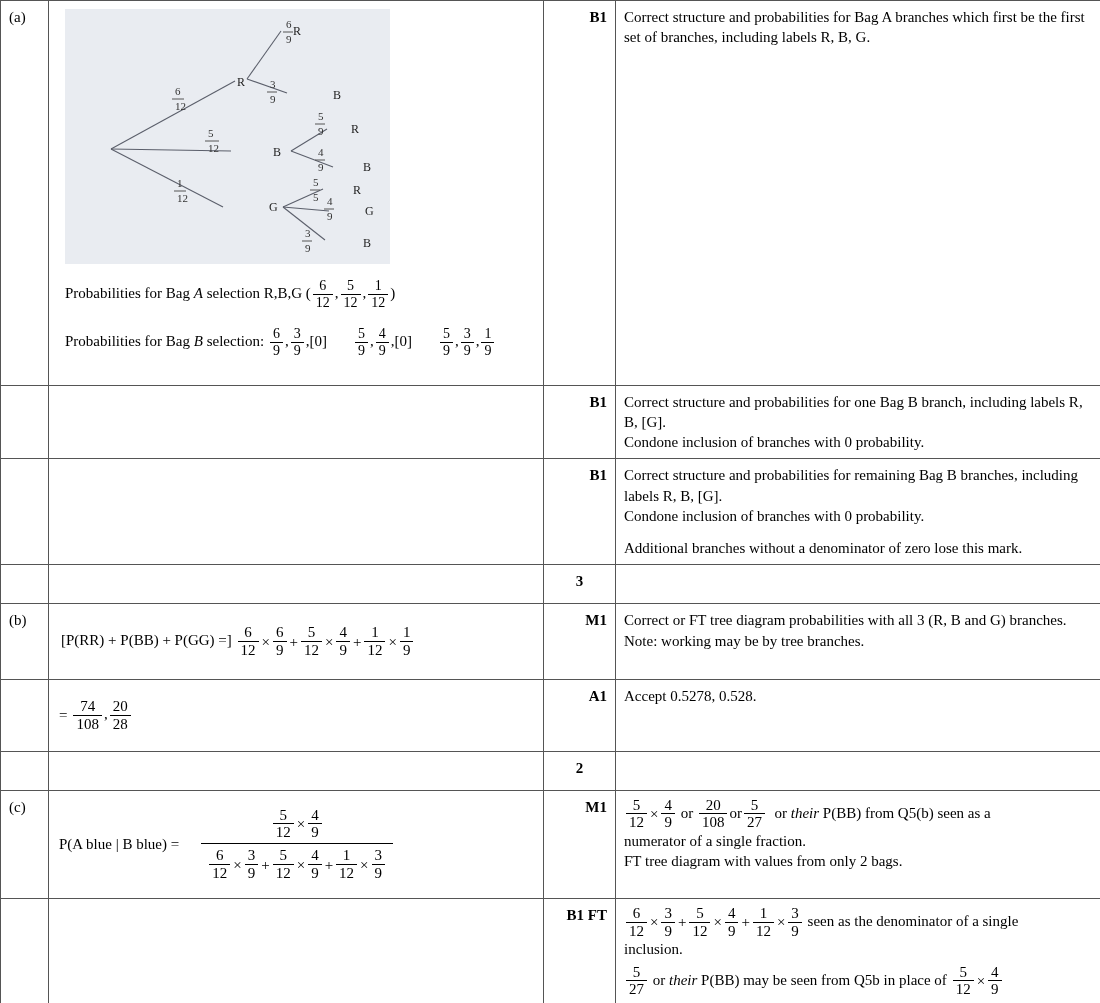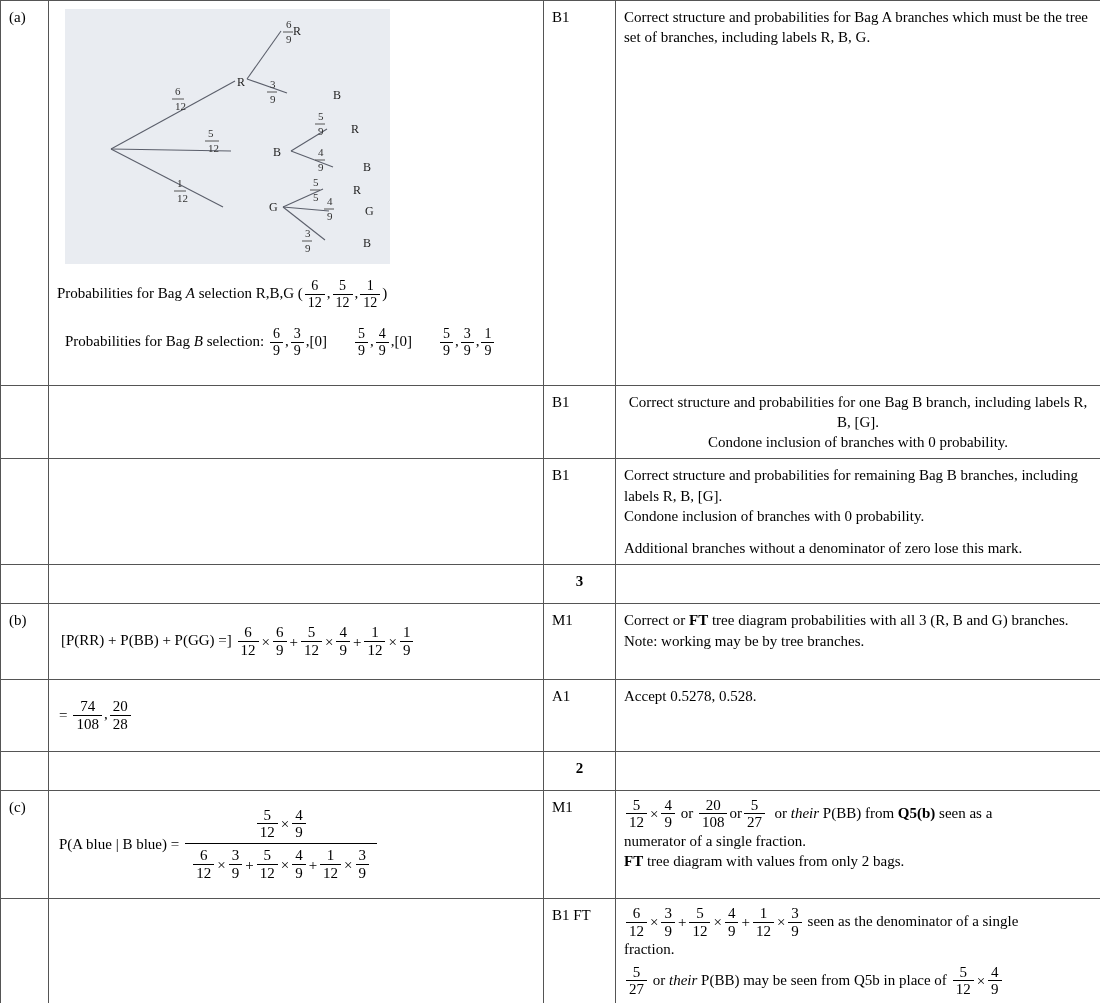--- a/index.html
+++ b/index.html
@@ -22,21 +22,21 @@
     font-size:15px;
     line-height:1.35;
   }
   
   col.c-part{width:48px;}
   col.c-work{width:495px;}
   col.c-mark{width:72px;}
   col.c-note{width:485px;}
 
   td.part{border-left:none;padding:6px 4px 6px 4px;font-size:15px;}
-  td.mark{font-weight:normal;padding-right:10px;white-space:nowrap;}
+  td.mark{text-align:right;font-weight:bold;padding-right:10px;white-space:nowrap;}
   td.mark.plain{font-weight:bold;}
   td.notes{padding-left:10px;}
   td.work{padding-left:10px;}
   .totalrow td{height:26px;}
   .nb{border-left:none;}
   .nr{border-right:none;}
 
   
   .frac{
     display:inline-block;
@@ -56,35 +56,35 @@
   .cfrac{
     display:inline-block;
     vertical-align:middle;
     text-align:center;
     line-height:1.2;
   }
   .cfrac .cnum{display:block;padding:0 6px 2px 6px;}
   .cfrac .cden{display:block;border-top:1px solid #000;padding:3px 6px 0 6px;}
 
   .it{font-style:italic;}
-  .bd{font-weight:bold;}
+  .bd{font-weight:normal;}
 
   
   .treewrap{
     width:325px;
     height:255px;
     background:#e9ecf1;
     margin:2px 0 14px 8px;
     position:relative;
     overflow:hidden;
   }
   .treewrap svg{display:block;}
   .lbl{font-family:"Liberation Serif", serif;font-size:11px;fill:#333;}
   .lblbig{font-family:"Liberation Serif", serif;font-size:12px;fill:#222;}
-  .probtxt{font-size:15px;margin:6px 0 0 0;}
+  .probtxt{font-size:15px;margin:6px 0 0 8px;}
   .probtxt2{font-size:15px;margin:16px 0 20px 8px;}
   .sp{display:inline-block;width:26px;}
   .nowrapline{white-space:nowrap;}
 </style>
 </head>
 <body>
 
 <div class="sheet">
 <table class="ms">
   <colgroup>
@@ -178,28 +178,28 @@
 
       <div class="probtxt2">
         <span>Probabilities for Bag</span>
         <span class="it">B</span>
         <span>selection:</span>
         <span class="nowrapline"><span class="frac"><span class="num">6</span><span class="den">9</span></span><span>,</span><span class="frac"><span class="num">3</span><span class="den">9</span></span><span>,[0]</span></span><span class="sp"></span><span class="nowrapline"><span class="frac"><span class="num">5</span><span class="den">9</span></span><span>,</span><span class="frac"><span class="num">4</span><span class="den">9</span></span><span>,[0]</span></span><span class="sp"></span><span class="nowrapline"><span class="frac"><span class="num">5</span><span class="den">9</span></span><span>,</span><span class="frac"><span class="num">3</span><span class="den">9</span></span><span>,</span><span class="frac"><span class="num">1</span><span class="den">9</span></span></span>
       </div>
     </td>
 
     <td class="mark" style="border-bottom:1px solid #555;">B1</td>
-    <td class="notes nr">Correct structure and probabilities for Bag A branches which must be the tree set of branches, including labels R, B, G.</td>
+    <td class="notes nr">Correct structure and probabilities for Bag A branches which first be the first set of branches, including labels R, B, G.</td>
   </tr>
 
   <tr>
     <td class="part nb" style="border-top:none;"></td>
     <td class="work" style="border-top:none;"></td>
     <td class="mark">B1</td>
-    <td class="notes nr" style="white-space:pre-line;text-align:center;">Correct structure and probabilities for one Bag B branch, including labels R, B, [G].
+    <td class="notes nr" style="white-space:pre-line;">Correct structure and probabilities for one Bag B branch, including labels R, B, [G].
 Condone inclusion of branches with 0 probability.</td>
   </tr>
 
   <tr>
     <td class="part nb" style="border-top:none;"></td>
     <td class="work" style="border-top:none;"></td>
     <td class="mark">B1</td>
     <td class="notes nr">
       <div style="white-space:pre-line;">Correct structure and probabilities for remaining Bag B branches, including labels R, B, [G].
 Condone inclusion of branches with 0 probability.</div>
@@ -245,42 +245,42 @@
     <td class="part nb"></td>
     <td></td>
     <td class="mark plain" style="text-align:center;padding-right:8px;">2</td>
     <td class="nr"></td>
   </tr>
 
   <tr>
     <td class="part nb">(c)</td>
     <td class="work">
       <div style="padding:10px 0 10px 2px;display:flex;align-items:center;">
-        <span style="margin-right:6px;">P(A blue | B blue) =</span>
+        <span style="margin-right:22px;">P(A blue | B blue) =</span>
         <span class="cfrac">
           <span class="cnum"><span class="frac big"><span class="num">5</span><span class="den">12</span></span><span class="opr">×</span><span class="frac big"><span class="num">4</span><span class="den">9</span></span></span>
           <span class="cden"><span class="frac big"><span class="num">6</span><span class="den">12</span></span><span class="opr">×</span><span class="frac big"><span class="num">3</span><span class="den">9</span></span><span class="opr">+</span><span class="frac big"><span class="num">5</span><span class="den">12</span></span><span class="opr">×</span><span class="frac big"><span class="num">4</span><span class="den">9</span></span><span class="opr">+</span><span class="frac big"><span class="num">1</span><span class="den">12</span></span><span class="opr">×</span><span class="frac big"><span class="num">3</span><span class="den">9</span></span></span>
         </span>
       </div>
     </td>
     <td class="mark">M1</td>
     <td class="notes nr">
       <div><span class="frac big"><span class="num">5</span><span class="den">12</span></span><span class="opr">×</span><span class="frac big"><span class="num">4</span><span class="den">9</span></span>&nbsp;<span>or</span>&nbsp;<span class="frac big"><span class="num">20</span><span class="den">108</span></span><span>or</span><span class="frac big"><span class="num">5</span><span class="den">27</span></span>&nbsp; or <span class="it">their</span> P(BB) from <span class="bd">Q5(b)</span> seen as a</div>
       <div>numerator of a single fraction.</div>
       <div><span class="bd">FT</span> tree diagram with values from only 2 bags.</div>
     </td>
   </tr>
 
   <tr>
     <td class="part nb"></td>
     <td class="work"></td>
     <td class="mark">B1 FT</td>
     <td class="notes nr">
       <div><span class="frac big"><span class="num">6</span><span class="den">12</span></span><span class="opr">×</span><span class="frac big"><span class="num">3</span><span class="den">9</span></span><span class="opr">+</span><span class="frac big"><span class="num">5</span><span class="den">12</span></span><span class="opr">×</span><span class="frac big"><span class="num">4</span><span class="den">9</span></span><span class="opr">+</span><span class="frac big"><span class="num">1</span><span class="den">12</span></span><span class="opr">×</span><span class="frac big"><span class="num">3</span><span class="den">9</span></span>&nbsp;<span>seen as the denominator of a single</span></div>
-      <div>fraction.</div>
+      <div>inclusion.</div>
       <div style="margin-top:4px;"><span class="frac big"><span class="num">5</span><span class="den">27</span></span>&nbsp;or <span class="it">their</span> <span>P(BB) may be seen from Q5b in place of</span>&nbsp;<span class="frac big"><span class="num">5</span><span class="den">12</span></span><span class="opr">×</span><span class="frac big"><span class="num">4</span><span class="den">9</span></span></div>
       <div style="margin-top:4px;"><span class="bd">FT</span> tree diagram with values from only 2 bags.</div>
     </td>
   </tr>
 
   </tbody>
 </table>
 </div>
 
 </body></html>

